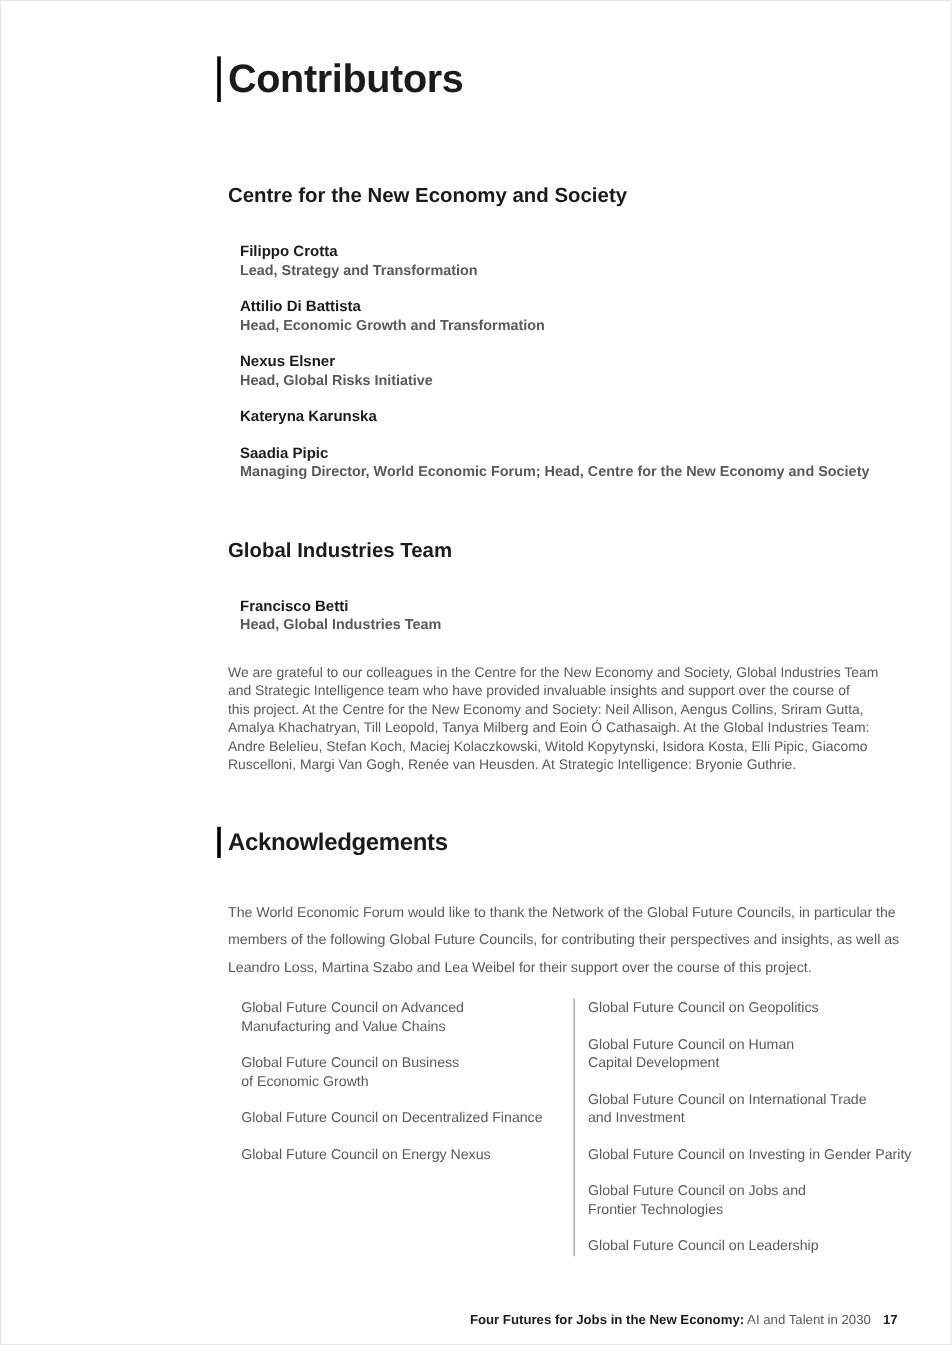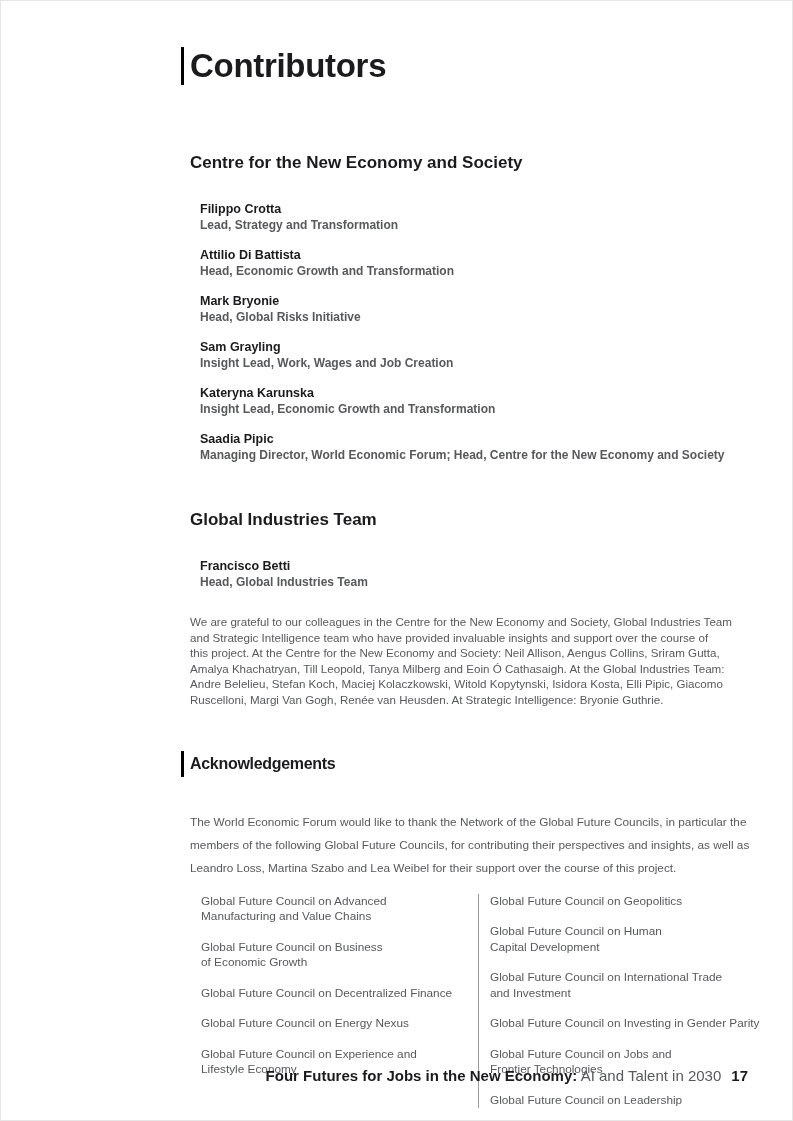--- a/index.html
+++ b/index.html
@@ -35,21 +35,21 @@
     width: 3px;
     background: var(--accent-bar, #000000);
   }
   h1.doc-title {
     margin-top: 29px;
     font-size: 33px;
     line-height: 42px;
   }
   h2.doc-title {
     margin-top: 41px;
-    font-size: 16px;
+    font-size: 20px;
     line-height: 30px;
   }
   h3.section-heading {
     font-size: 17px;
     line-height: 21px;
     font-weight: bold;
     color: var(--heading-text, #1b1b1d);
     margin-top: 65px;
     margin-bottom: 29px;
   }
@@ -102,23 +102,23 @@
     flex: 1;
     padding-left: 11px;
   }
   .council-item {
     white-space: pre-line;
     margin-bottom: 15px;
   }
   .council-item:last-child { margin-bottom: 0; }
   .footer {
     position: absolute;
-    top: 1069px;
+    top: 1094px;
     right: 45px;
-    font-size: 15px;
+    font-size: 11px;
     line-height: 13px;
     white-space: nowrap;
   }
   .footer-bold {
     font-weight: bold;
     color: var(--heading-text, #1b1b1d);
   }
   .footer-regular {
     color: var(--body-text, #58595b);
   }
@@ -139,30 +139,25 @@
 
   <div class="person">
     <div class="person-name">Filippo Crotta</div>
     <div class="person-role">Lead, Strategy and Transformation</div>
   </div>
   <div class="person">
     <div class="person-name">Attilio Di Battista</div>
     <div class="person-role">Head, Economic Growth and Transformation</div>
   </div>
   <div class="person">
-    <div class="person-name">Mark Bryonie</div>
+    <div class="person-name">Nexus Elsner</div>
     <div class="person-role">Head, Global Risks Initiative</div>
   </div>
   <div class="person">
-    <div class="person-name">Sam Grayling</div>
-    <div class="person-role">Insight Lead, Work, Wages and Job Creation</div>
-  </div>
-  <div class="person">
     <div class="person-name">Kateryna Karunska</div>
-    <div class="person-role">Insight Lead, Economic Growth and Transformation</div>
   </div>
   <div class="person">
     <div class="person-name">Saadia Pipic</div>
     <div class="person-role">Managing Director, World Economic Forum; Head, Centre for the New Economy and Society</div>
   </div>
 
   <h3 class="section-heading second">Global Industries Team</h3>
 
   <div class="person">
     <div class="person-name">Francisco Betti</div>
@@ -183,22 +178,20 @@
 Leandro Loss, Martina Szabo and Lea Weibel for their support over the course of this project.</p>
 
   <div class="councils">
     <div class="councils-col left">
       <div class="council-item">Global Future Council on Advanced
 Manufacturing and Value Chains</div>
       <div class="council-item">Global Future Council on Business
 of Economic Growth</div>
       <div class="council-item">Global Future Council on Decentralized Finance</div>
       <div class="council-item">Global Future Council on Energy Nexus</div>
-      <div class="council-item">Global Future Council on Experience and
-Lifestyle Economy</div>
     </div>
     <div class="councils-col right">
       <div class="council-item">Global Future Council on Geopolitics</div>
       <div class="council-item">Global Future Council on Human
 Capital Development</div>
       <div class="council-item">Global Future Council on International Trade
 and Investment</div>
       <div class="council-item">Global Future Council on Investing in Gender Parity</div>
       <div class="council-item">Global Future Council on Jobs and
 Frontier Technologies</div>

